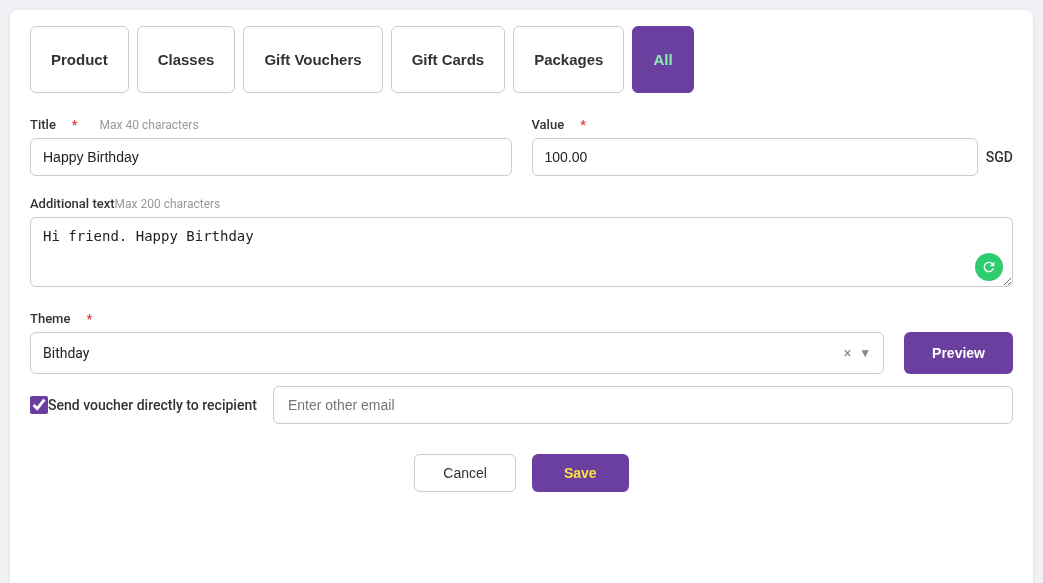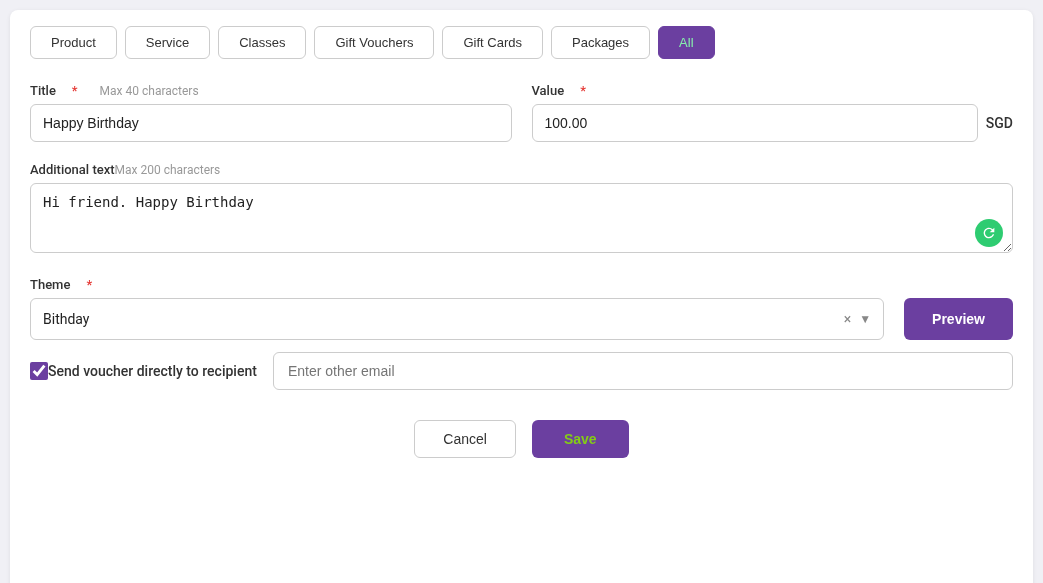--- a/index.html
+++ b/index.html
@@ -20,28 +20,28 @@
       padding: 16px 20px 24px 20px;
       box-shadow: 0 1px 4px rgba(0,0,0,0.08);
     }
     .tabs {
       display: flex;
       gap: 8px;
       margin-bottom: 24px;
       flex-wrap: wrap;
     }
     .tab-btn {
-      padding: 8px 20px;
+      padding: 24px 20px;
       border: 1.5px solid #ccc;
       border-radius: 6px;
       background: #fff;
       cursor: pointer;
-      font-size: 13px;
-      color: #333;
-      font-weight: 400;
+      font-size: 15px;
+      color: #333;
+      font-weight: 700;
     }
     .tab-btn.active {
       background: #6b3fa0;
       border-color: #6b3fa0;
       color: #86efac;
     }
     .section-title {
       font-size: 16px;
       font-weight: 700;
       color: #222;
@@ -240,21 +240,21 @@
       border-radius: 6px;
       background: #fff;
       font-size: 14px;
       color: #333;
       cursor: pointer;
       font-weight: 500;
     }
     .save-btn {
       padding: 10px 32px;
       background: #6b3fa0;
-      color: #84cc16;
+      color: #fde047;
       border: none;
       border-radius: 6px;
       font-size: 14px;
       font-weight: 600;
       cursor: pointer;
     }
     .x-icon {
       font-size: 14px;
       color: #888;
       cursor: pointer;
@@ -265,21 +265,20 @@
       color: #888;
     }
   </style>
 </head>
 <body>
 
 <div class="container">
 
   <div class="tabs">
     <button class="tab-btn">Product</button>
-    <button class="tab-btn">Service</button>
     <button class="tab-btn">Classes</button>
     <button class="tab-btn">Gift Vouchers</button>
     <button class="tab-btn">Gift Cards</button>
     <button class="tab-btn">Packages</button>
     <button class="tab-btn active">All</button>
   </div>
 
 
   <div class="form-row">
     <div class="form-group title-group">

